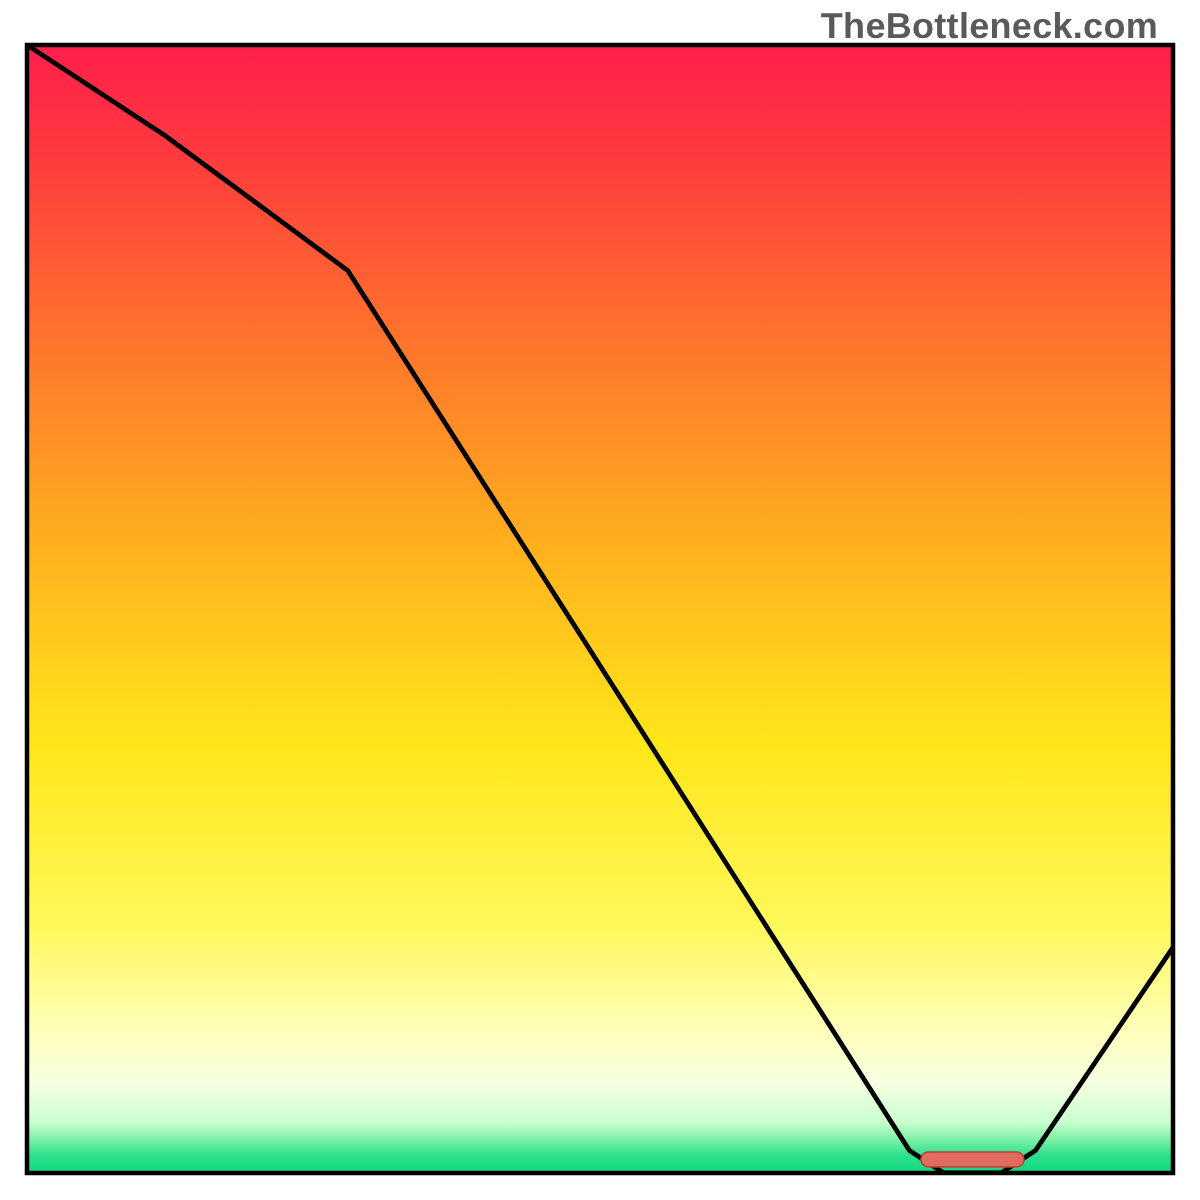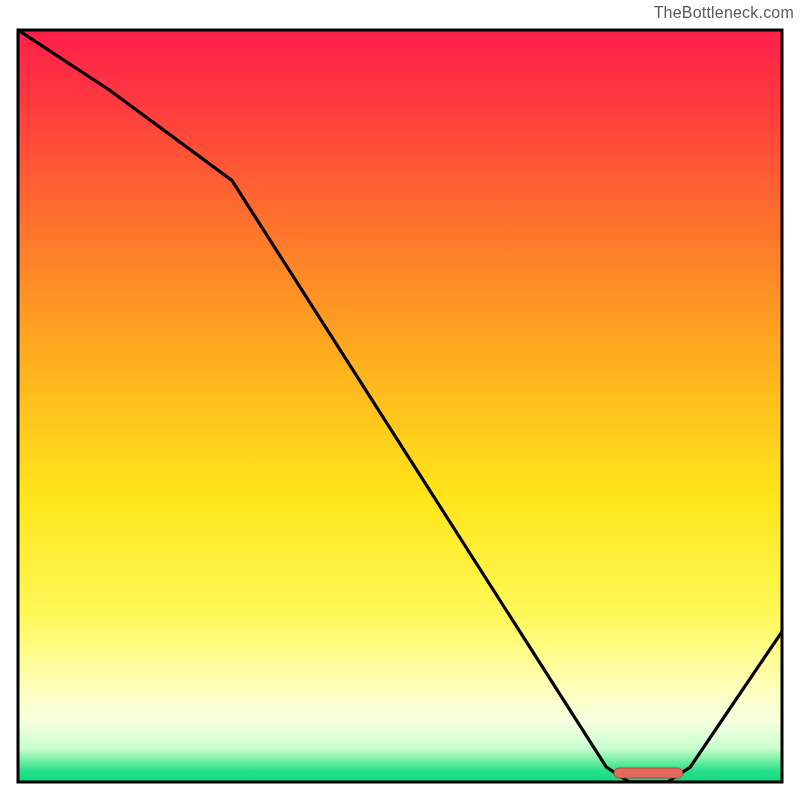--- a/index.html
+++ b/index.html
@@ -12,23 +12,23 @@
     font-family: Arial, Helvetica, sans-serif;
   }
   .stage {
     position: relative;
     width: 800px;
     height: 800px;
   }
   .watermark {
     position: absolute;
     top: 4px;
-    right: 6px;
-    font-size: 16px;
-    font-weight: 400;
+    right: 28px;
+    font-size: 24px;
+    font-weight: 700;
     color: #5a5a5a;
     letter-spacing: 0.2px;
     user-select: none;
     z-index: 5;
   }
   svg.plot {
     position: absolute;
     left: 0;
     top: 0;
     width: 800px;

